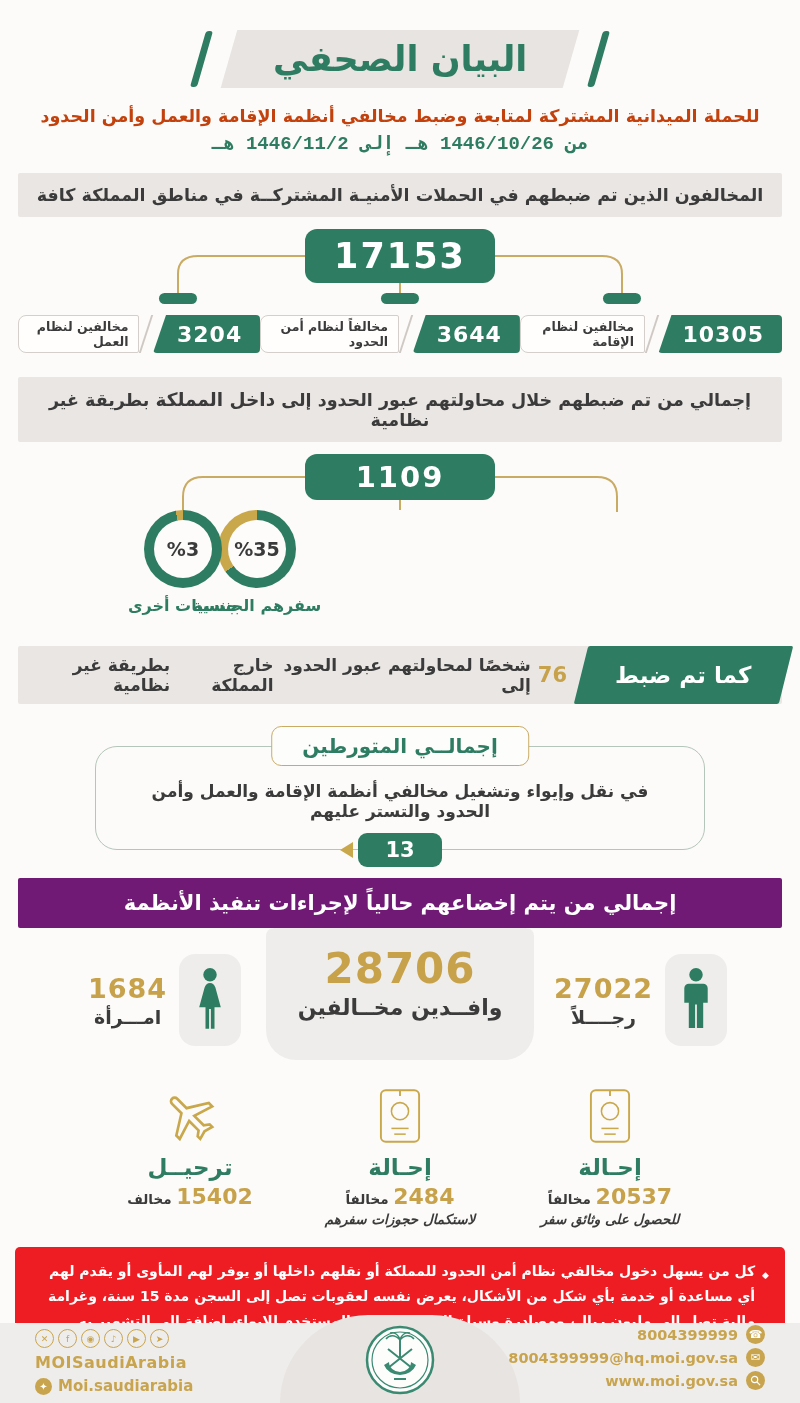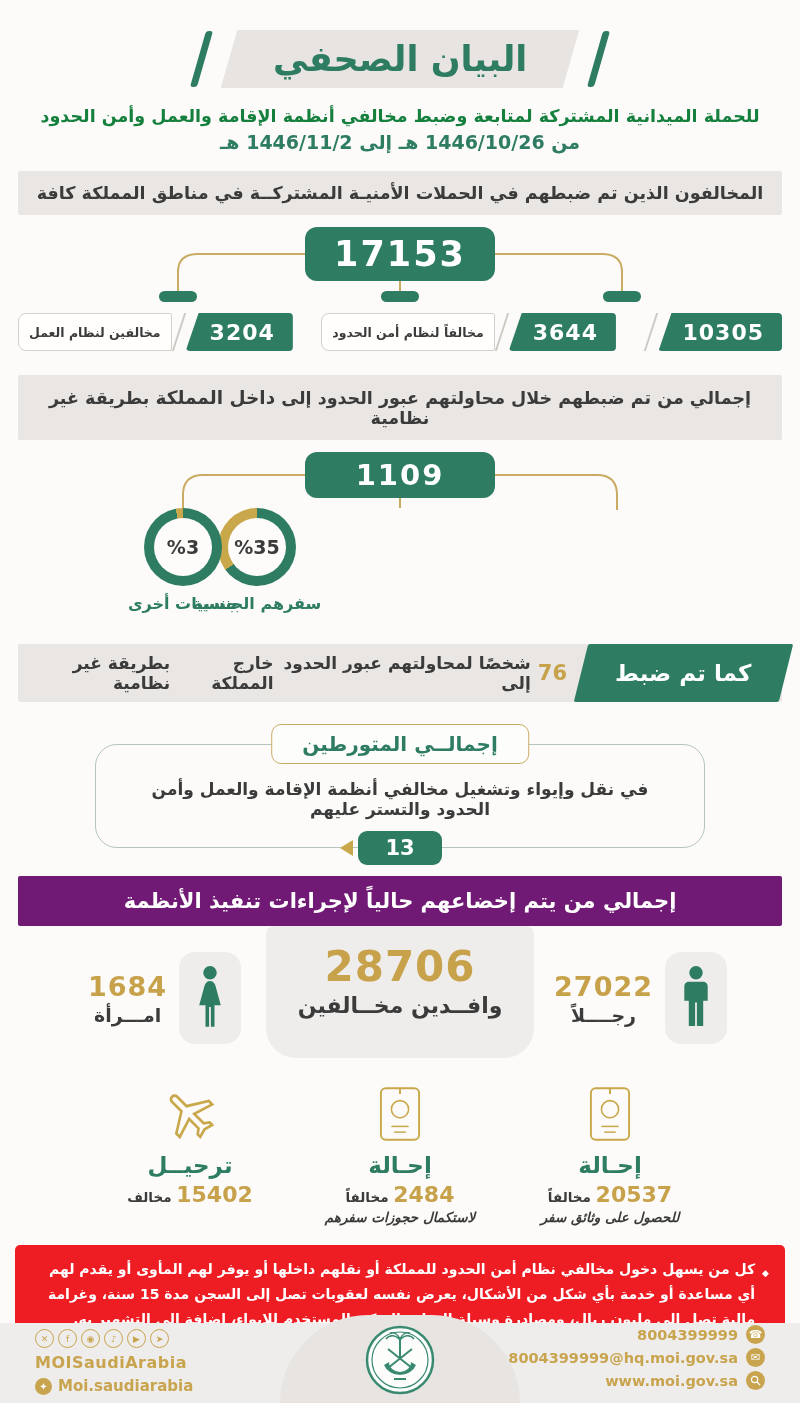--- a/index.html
+++ b/index.html
@@ -3,22 +3,22 @@
 <meta charset="utf-8">
 <style>
   html,body{margin:0;padding:0;background:#d8d6d4;}
   .page{position:relative;width:800px;height:1403px;margin:0 auto;background:#fcfbf9;
         font-family:"DejaVu Sans",sans-serif;direction:rtl;overflow:hidden;}
   
   .header-row{display:flex;justify-content:center;align-items:center;gap:24px;padding-top:30px;}
   .hdr-slash{width:7px;height:56px;background:#2e7d62;transform:skewX(-16deg);border-radius:3px;}
   .title-band{background:#e7e4e1;transform:skewX(-16deg);padding:9px 44px;}
   .title-band-inner{transform:skewX(16deg);color:#2e7d62;font-size:35px;font-weight:bold;}
-  .subline1{text-align:center;color:#15803d;font-weight:bold;font-size:17.5px;margin-top:18px;padding:0 40px;}
-  .subline2{text-align:center;color:#2e7d62;font-weight:bold;font-size:19px;margin-top:5px;}
+  .subline1{text-align:center;color:#c2410c;font-weight:bold;font-size:17.5px;margin-top:18px;padding:0 40px;}
+  .subline2{text-align:center;color:#2e7d62;font-weight:bold;font-size:19px;margin-top:5px;font-family:Liberation Mono, monospace;}
   
   .gray-bar{background:#e9e6e3;margin:0 18px;padding:12px 10px;text-align:center;font-weight:bold;
             color:#3b3b3b;font-size:17.5px;border-radius:2px;}
   .gray-bar b{font-size:18.5px;}
   
   .tree{position:relative;margin:12px 18px 0;}
   .treeA{height:124px;}
   .treeB{height:168px;}
   .connectors{position:absolute;inset:0;width:100%;height:100%;}
   .total-box{position:absolute;top:0;left:50%;transform:translateX(-50%);background:#2e7d62;color:#fff;
@@ -129,20 +129,21 @@
       <path d="M477 27 H584 Q604 27 604 45 V64" fill="none" stroke="#c9ab64" stroke-width="2"></path>
       <rect x="141" y="64" width="38" height="11" rx="5.5" fill="#2e7d62"></rect>
       <rect x="363" y="64" width="38" height="11" rx="5.5" fill="#2e7d62"></rect>
       <rect x="585" y="64" width="38" height="11" rx="5.5" fill="#2e7d62"></rect>
     </svg>
     <div class="total-box total-17153">17153</div>
     <div class="items-row">
       <div class="cap-item">
         <div class="num-box">10305</div>
         <div class="slash-sep"></div>
+        <div class="label-box">مخالفين لنظام الإقامة</div>
       </div>
       <div class="cap-item">
         <div class="num-box">3644</div>
         <div class="slash-sep"></div>
         <div class="label-box">مخالفاً لنظام أمن الحدود</div>
       </div>
       <div class="cap-item">
         <div class="num-box">3204</div>
         <div class="slash-sep"></div>
         <div class="label-box">مخالفين لنظام العمل</div>

